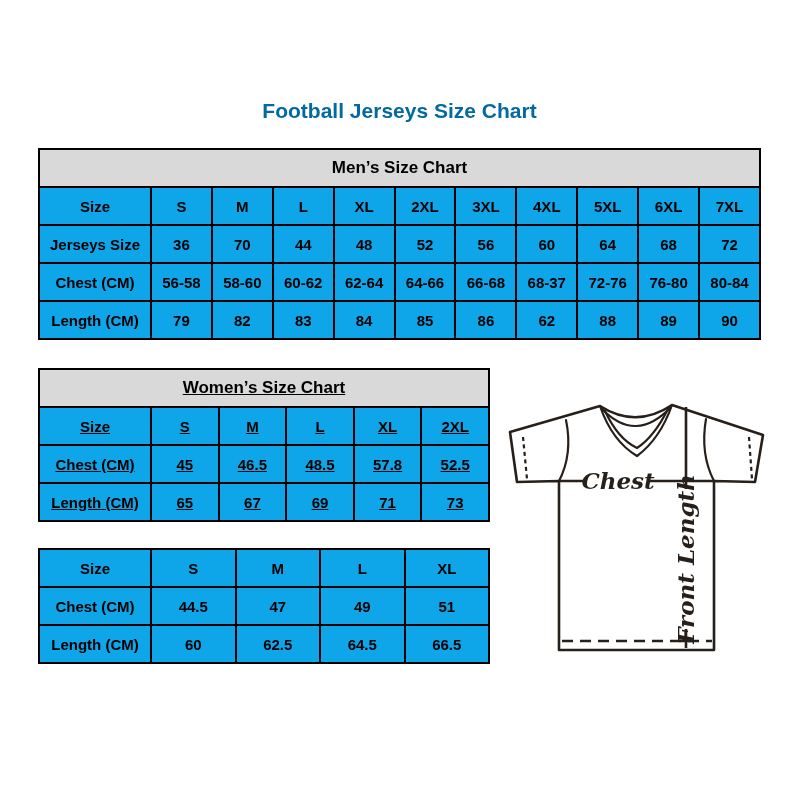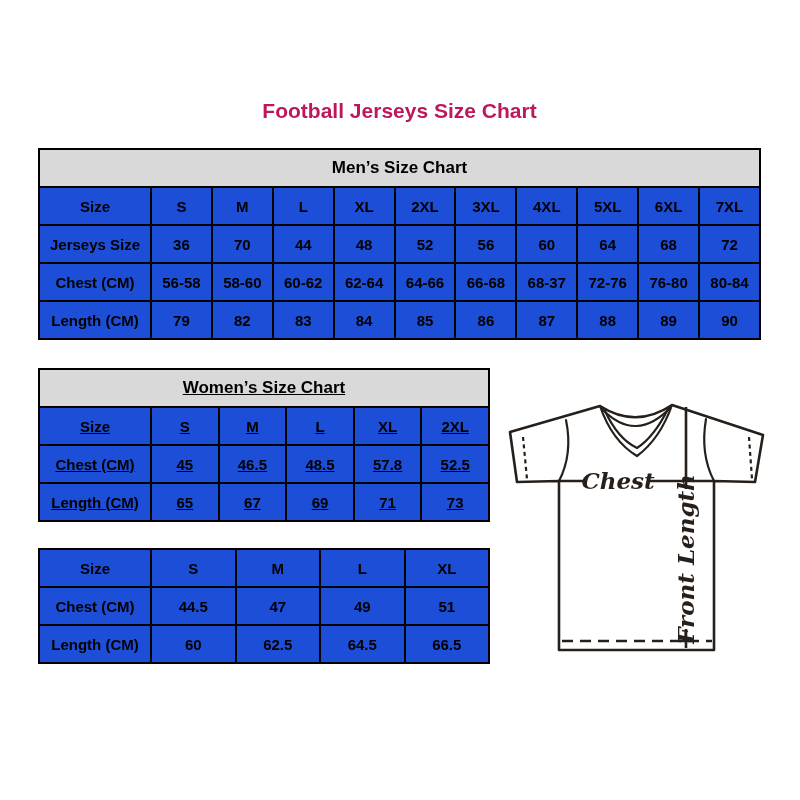--- a/index.html
+++ b/index.html
@@ -12,28 +12,28 @@
     overflow: hidden;
   }
   .page-title {
     position: absolute;
     top: 99px;
     left: 38px;
     width: 723px;
     text-align: center;
     font-size: 21px;
     font-weight: bold;
-    color: #be185d;
+    color: #0369a1;
     letter-spacing: 0px;
   }
   table.size-table {
     position: absolute;
     border-collapse: collapse;
     table-layout: fixed;
-    background: #1d4ed8;
+    background: #0ea5e9;
   }
   #mens-table   { left: 38px; top: 148px; width: 723px; }
   #womens-table { left: 38px; top: 368px; width: 452px; text-decoration: underline; }
   #youth-table  { left: 38px; top: 548px; width: 452px; }
   .size-table th, .size-table td {
     border: 2px solid #000000;
     height: 36px;
     text-align: center;
     vertical-align: middle;
     font-weight: bold;
@@ -132,21 +132,21 @@
           <td>80-84</td>
         </tr>
         <tr>
           <th>Length (CM)</th>
           <td>79</td>
           <td>82</td>
           <td>83</td>
           <td>84</td>
           <td>85</td>
           <td>86</td>
-          <td>87</td>
+          <td>62</td>
           <td>88</td>
           <td>89</td>
           <td>90</td>
         </tr>
       </tbody>
   </table>
 
   <table class="size-table" id="womens-table">
       <colgroup>
         <col style="width: 112px;">

